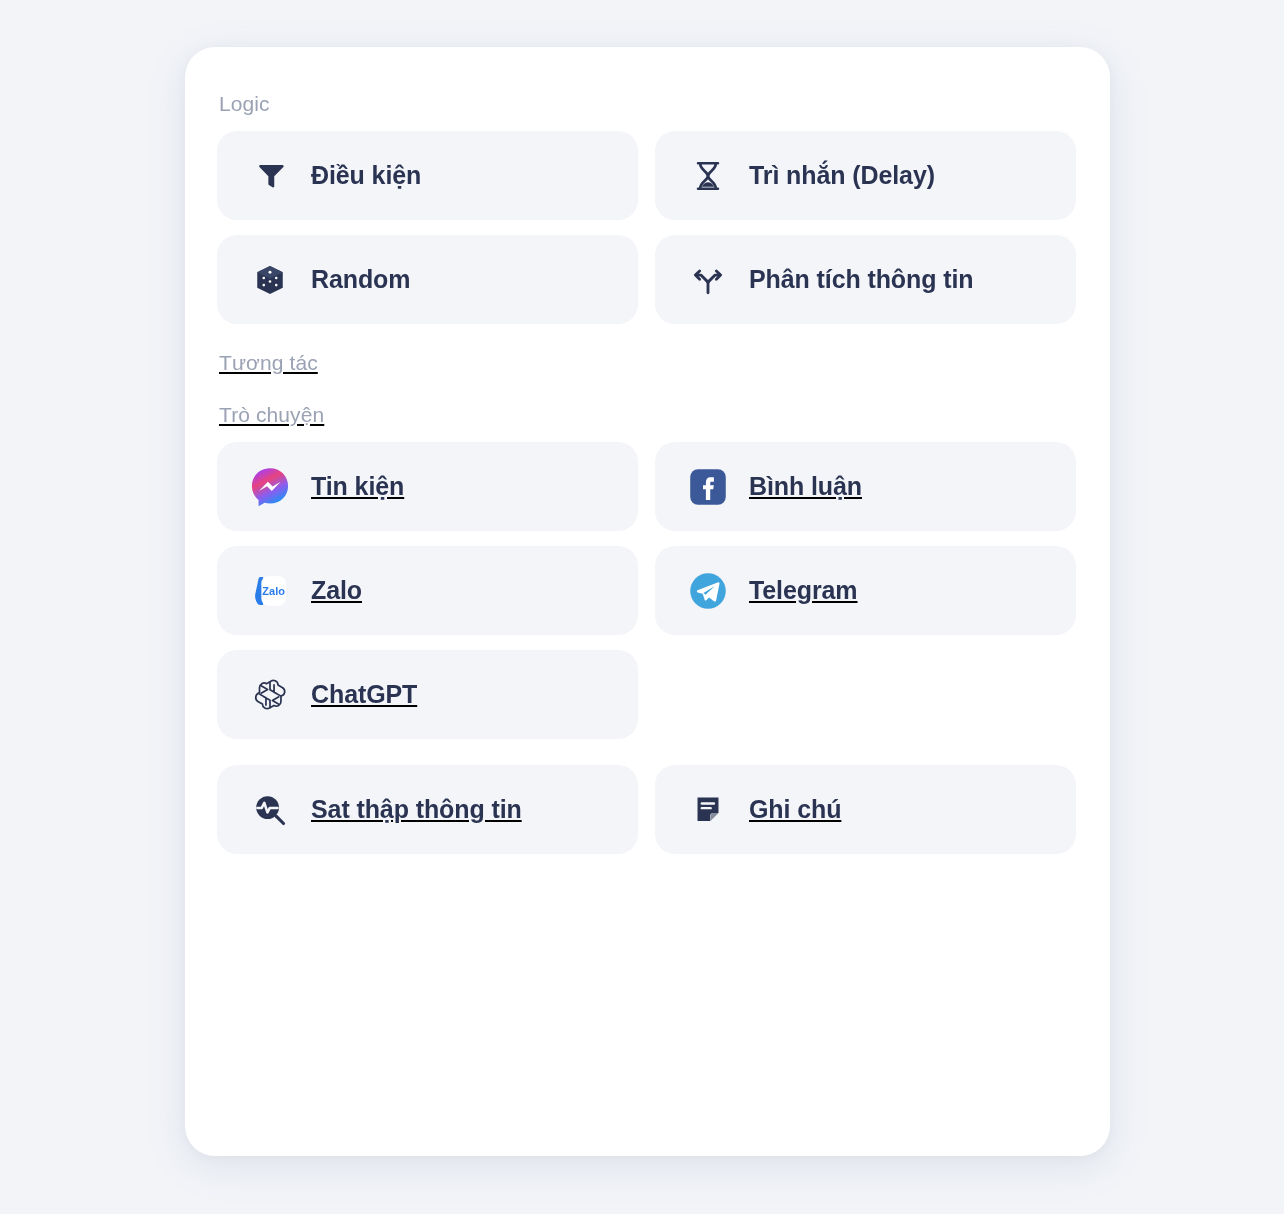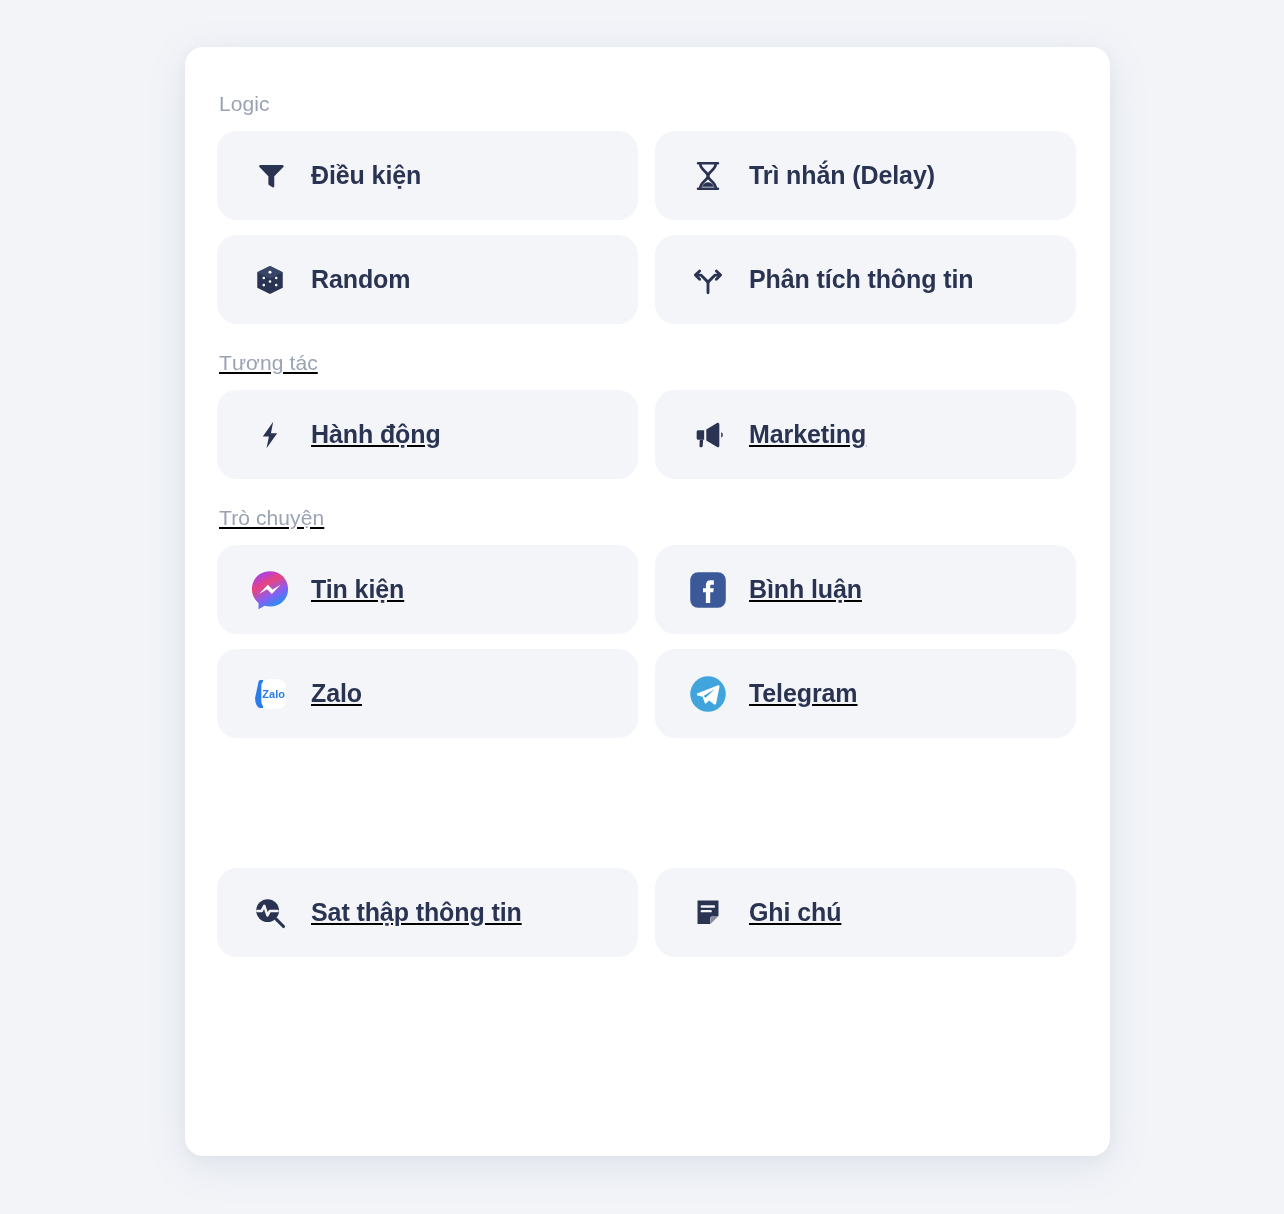--- a/index.html
+++ b/index.html
@@ -19,21 +19,21 @@
     background: #f2f4f8;
   }
 
   .panel {
     position: absolute;
     left: 185px;
     top: 47px;
     width: 925px;
     height: 1109px;
     background: #ffffff;
-    border-radius: 18px;
+    border-radius: 30px;
     box-shadow: 0 10px 40px rgba(102, 116, 150, 0.13),
                 0 2px 10px rgba(102, 116, 150, 0.06);
     padding: 44px 32px 32px 32px;
     overflow: hidden;
   }
 
   .section { margin-bottom: 0; }
 
   .section-title {
     color: #9aa2b4;
@@ -145,44 +145,20 @@
             </svg>
           </span>
           <span class="label">Phân tích thông tin</span>
         </div>
 
       </div>
     </div>
 
     <div class="section">
       <div class="section-title">Tương tác</div>
-      <div class="grid">
-
-        <div class="tile">
-          <span class="ico">
-            <svg width="32" height="32" viewBox="0 0 24 24" fill="#2a3452">
-              <path d="M14.4 2 6.6 13.1h4.6L9.4 22l8-11.4h-4.7z"></path>
-            </svg>
-          </span>
-          <span class="label">Hành động</span>
-        </div>
-
-        <div class="tile">
-          <span class="ico">
-            <svg width="34" height="34" viewBox="0 0 24 24" fill="#2a3452">
-              <path d="M20 4.4c0-.9-.95-1.4-1.6-.95L10.8 8.1v7.8l7.6 4.65c.65.4 1.6-.05 1.6-.95z"></path>
-              <path d="M5.1 8.6h4.2v6.8H5.1c-.6 0-1.1-.5-1.1-1.1V9.7c0-.6.5-1.1 1.1-1.1z"></path>
-              <path d="M6.2 15.4h2.4l-.35 4.3c-.05.6-.55 1-1.15 1s-1.1-.45-1.15-1z"></path>
-              <path d="M21.3 10.3c.6 0 1.1.5 1.1 1.1v1.2c0 .6-.5 1.1-1.1 1.1z"></path>
-            </svg>
-          </span>
-          <span class="label">Marketing</span>
-        </div>
-
-      </div>
     </div>
 
     <div class="section">
       <div class="section-title">Trò chuyện</div>
       <div class="grid">
 
         <div class="tile">
           <span class="ico">
             <svg width="42" height="42" viewBox="0 0 36 36">
               <defs>
@@ -226,20 +202,29 @@
           <span class="ico">
             <svg width="40" height="40" viewBox="0 0 36 36">
               <circle cx="18" cy="18" r="16" fill="#41a5dd"></circle>
               <path fill="#fff" d="M27.2 10.2 8.6 17.4c-.9.35-.85 1.6.05 1.85l4.6 1.3 1.8 5.5c.2.6.95.75 1.4.3l2.5-2.5 4.7 3.5c.6.45 1.45.1 1.6-.6l3.1-15.3c.15-.75-.6-1.35-1.15-1.25zM13.9 19.9l10.3-6.3-8.4 7.8z"></path>
             </svg>
           </span>
           <span class="label">Telegram</span>
         </div>
 
 
+        <div class="tile">
+          <span class="ico">
+            <svg width="36" height="36" viewBox="0 0 24 24" fill="none" stroke="#2a3452" stroke-width="1.15" stroke-linejoin="round">
+              <path d="M12 3.2a3.1 3.1 0 0 1 5.35 2.15l3.05 1.76a3.1 3.1 0 0 1-1.1 5.64v3.52a3.1 3.1 0 0 1-4.65 2.68l-3.05 1.76a3.1 3.1 0 0 1-4.65-2.68l-3.05-1.76a3.1 3.1 0 0 1 1.1-5.64V7.11a3.1 3.1 0 0 1 4.65-2.68z"></path>
+              <path d="M12 3.2v5.3l4.6 2.65M19.3 12.75l-4.6-2.65v-5.3M18.2 18.27l-4.6-2.65 4.6-2.65M12 20.8v-5.3l-4.6-2.65M4.7 11.25l4.6 2.65v5.3M5.8 5.73l4.6 2.65-4.6 2.65"></path>
+            </svg>
+          </span>
+          <span class="label">ChatGPT</span>
+        </div>
 
         <div class="tile empty"></div>
 
       </div>
     </div>
 
     <div class="section">
       <div class="grid">
 
         <div class="tile">

